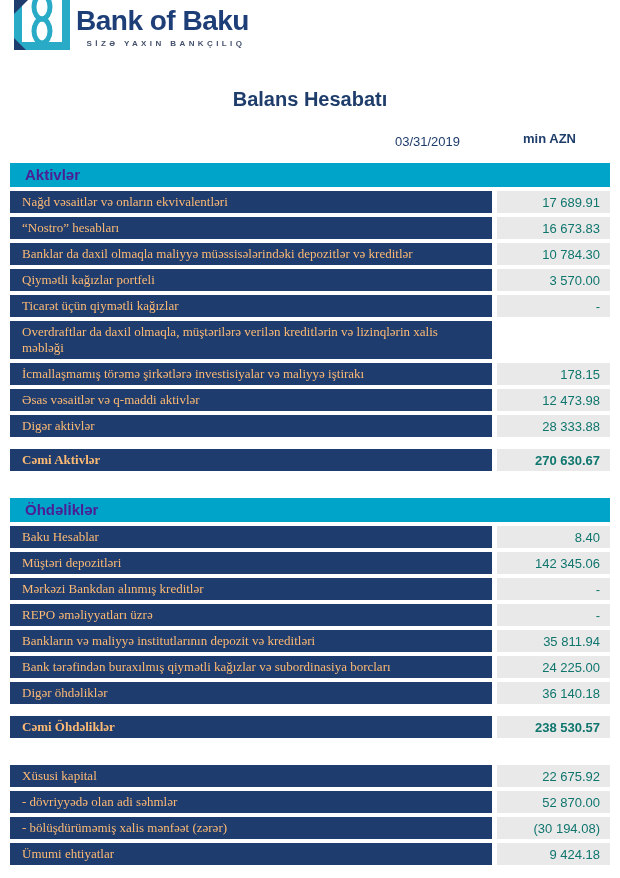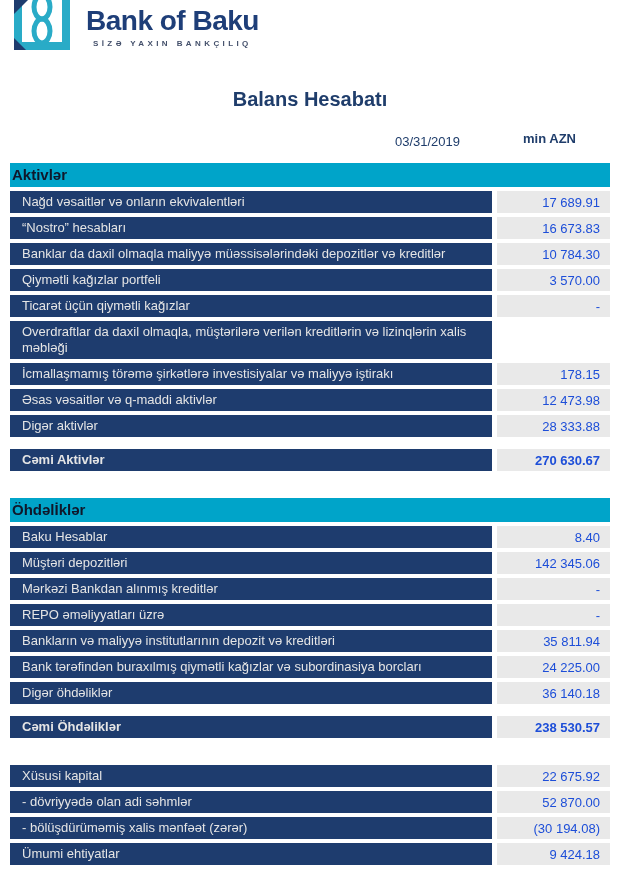--- a/index.html
+++ b/index.html
@@ -5,46 +5,46 @@
   html,body { margin:0; padding:0; background:#ffffff; }
   .page {
     position:relative; width:620px; height:878px; background:#ffffff;
     overflow:hidden; font-family:"Liberation Sans", sans-serif;
     -webkit-font-smoothing:antialiased;
   }
 
   
   .brand-header { display:flex; align-items:flex-start; padding-left:14px; height:58px; }
   .logo { width:56px; height:50px; flex:0 0 auto; }
-  .brand-text { margin-left:16px; padding-top:6px; }
+  .brand-text { margin-left:6px; padding-top:6px;text-align:center; }
   .brand-name { font-size:28px; font-weight:bold; color:#1E3E78; line-height:30px; letter-spacing:-0.5px; }
   .brand-tagline { font-size:8px; font-weight:bold; letter-spacing:3.4px; color:#44506B; margin-top:3px; white-space:nowrap;padding-left:7px; }
 
   
   .title { margin:30px 0 15px 0; text-align:center; font-size:20px; font-weight:bold; color:#1F3D6B; }
   .meta { position:relative; height:16px; margin-top:20px; font-size:13px; color:#1F3D6B; }
   .meta .date { position:absolute; right:160px; top:3px; }
   .meta .unit { position:absolute; right:44px; top:0;font-weight:bold; }
 
   
   .table { margin:16px 10px 0 10px; }
   .sec { margin-top:0; }
   .sec.gap { margin-top:27px; }
   .sec-header {
-    height:24px; line-height:24px; background:#00A4C9; color:#0f172a;
-    font-size:15px; font-weight:bold; padding-left:2px;
+    height:24px; line-height:24px; background:#00A4C9; color:#4c1d95;
+    font-size:15px; font-weight:bold; padding-left:15px;
   }
   .row { display:flex; margin-top:4px; }
   .lbl {
-    width:482px; box-sizing:border-box; background:#1E3C6E; color:#e5e5e5;
+    width:482px; box-sizing:border-box; background:#1E3C6E; color:#fdba74;
     font-size:13px; line-height:16px; padding:3px 12px; min-height:22px;
-    display:flex; align-items:center;
+    display:flex; align-items:center;font-family:Liberation Serif, serif;
   }
   .val {
-    flex:1; margin-left:5px; box-sizing:border-box; background:#E9E9E9; color:#1d4ed8;
+    flex:1; margin-left:5px; box-sizing:border-box; background:#E9E9E9; color:#0f766e;
     font-size:13px; padding:2px 10px; min-height:22px;
     display:flex; align-items:center; justify-content:flex-end; text-align:right;
   }
   .row.total .lbl, .row.total .val { font-weight:bold;margin-top:8px; }
 </style>
 </head>
 <body>
 
 <div class="page">
 

